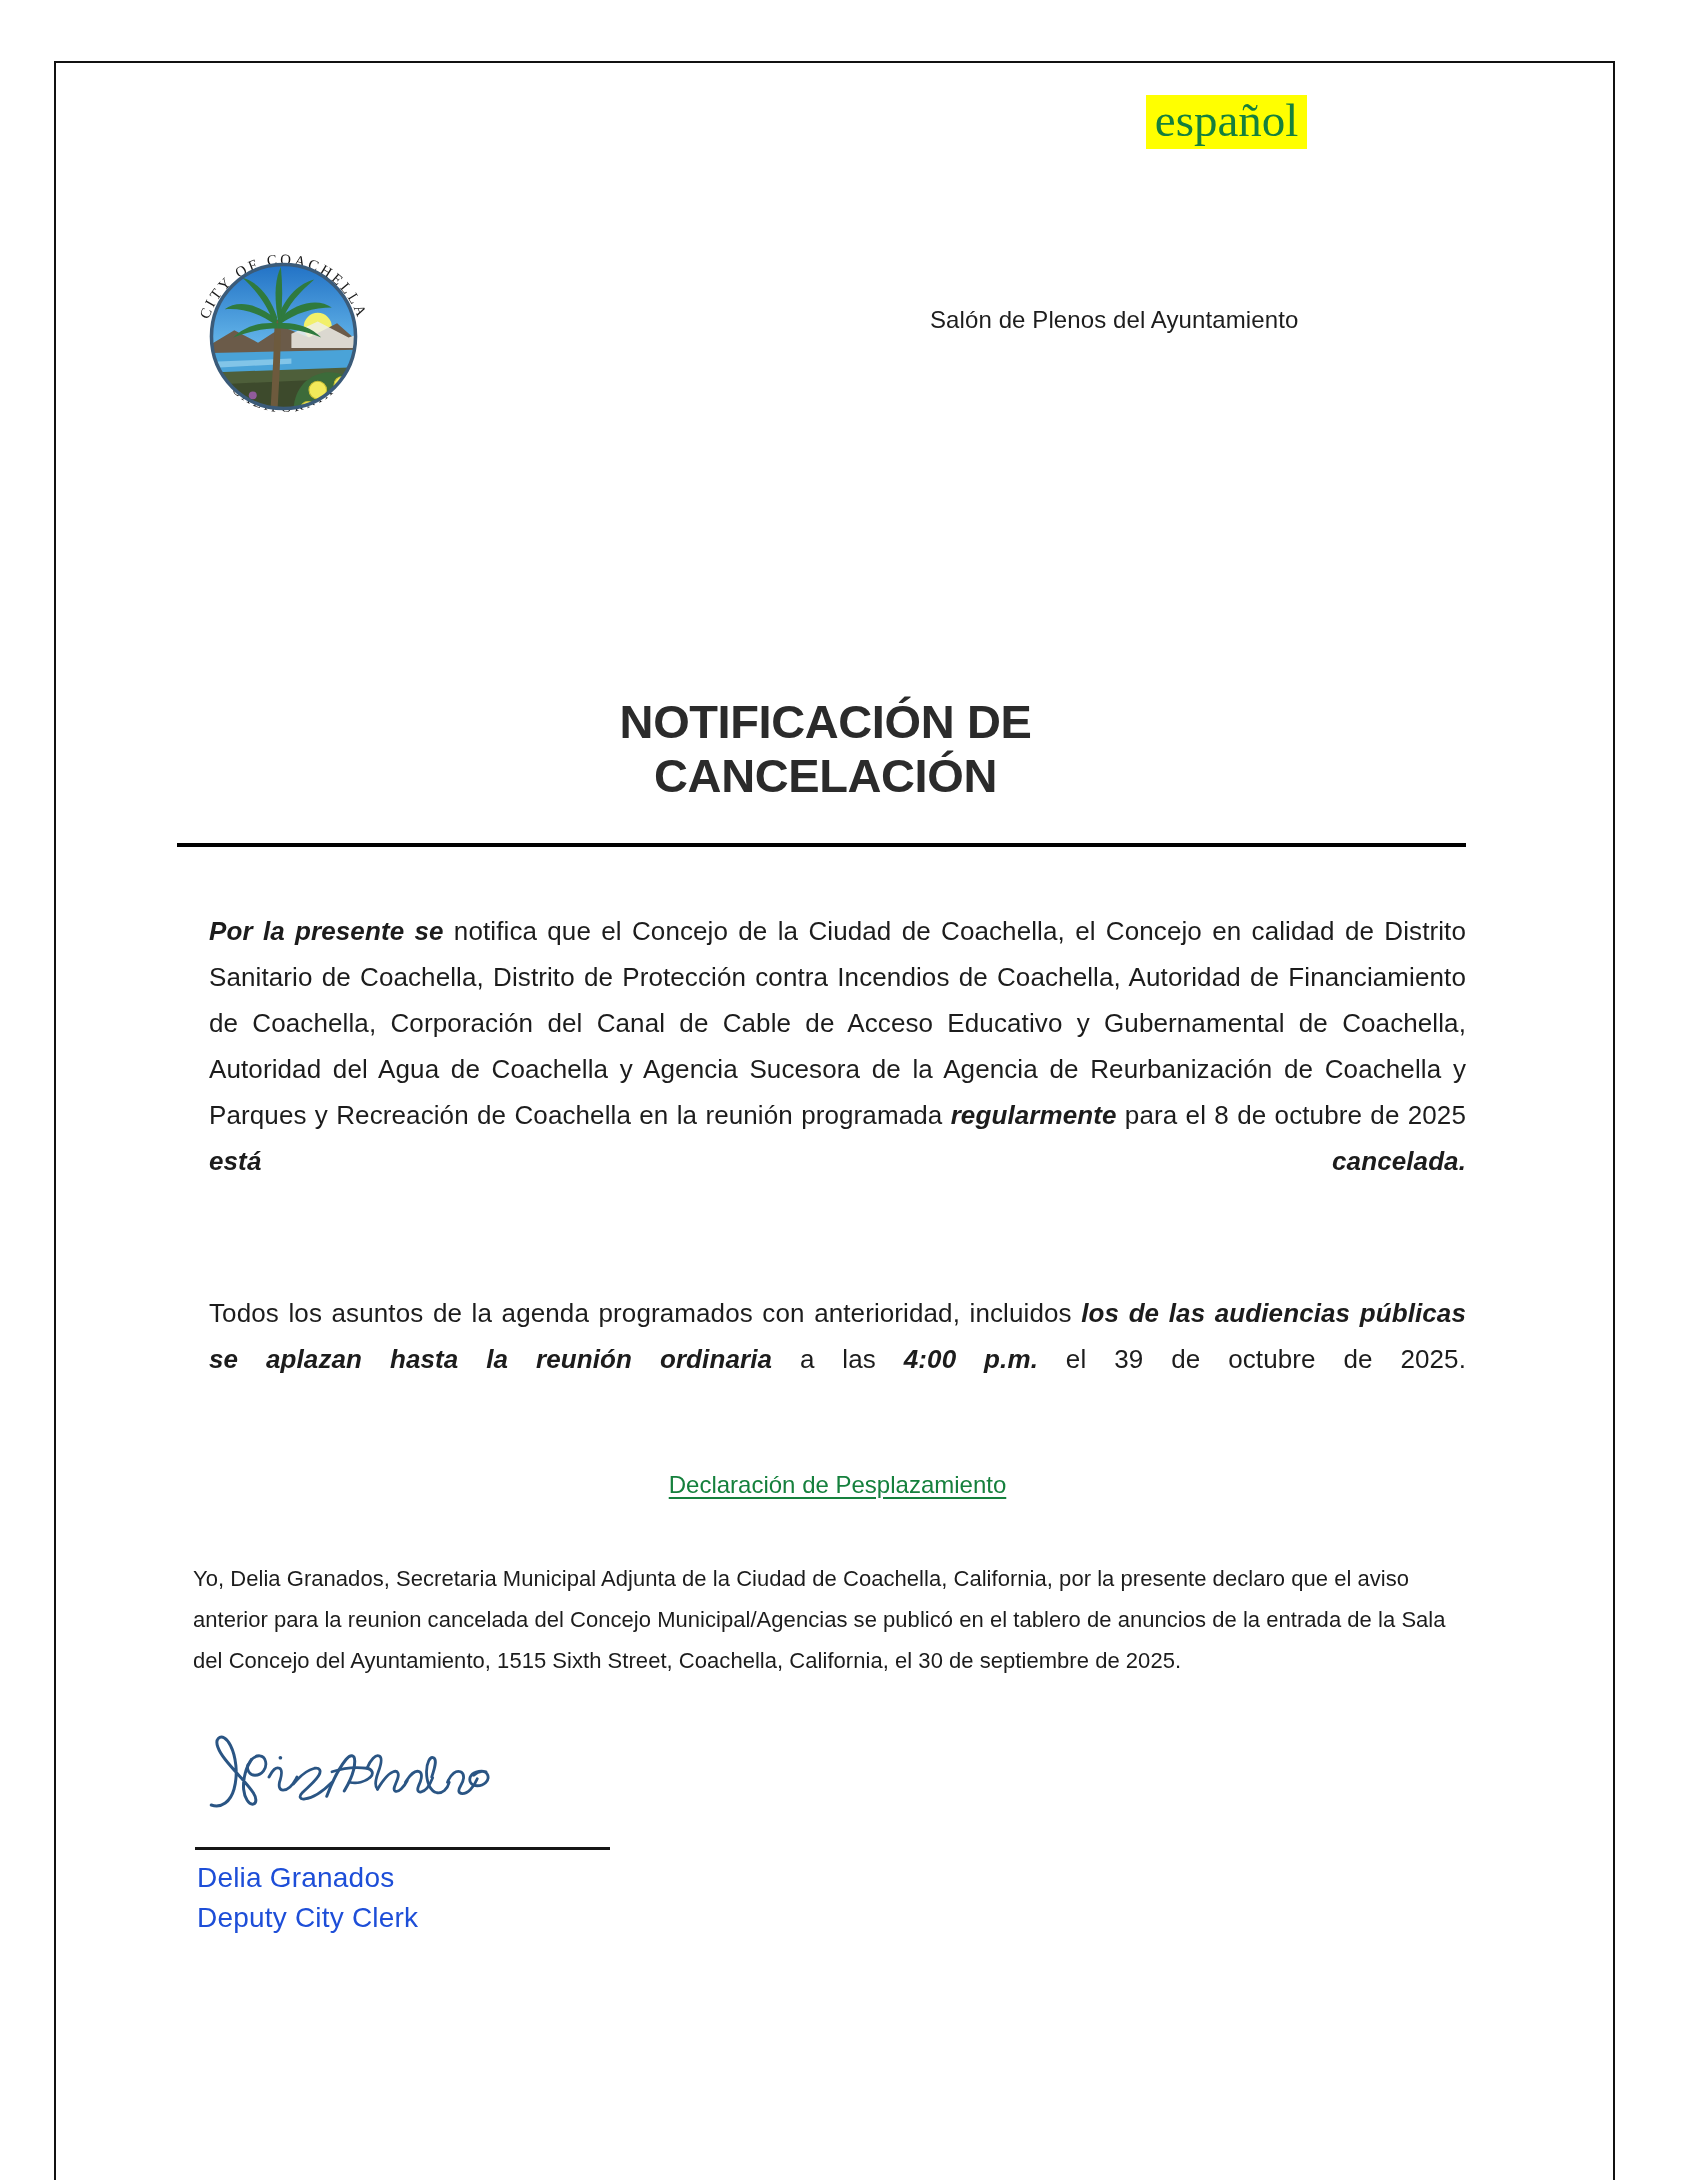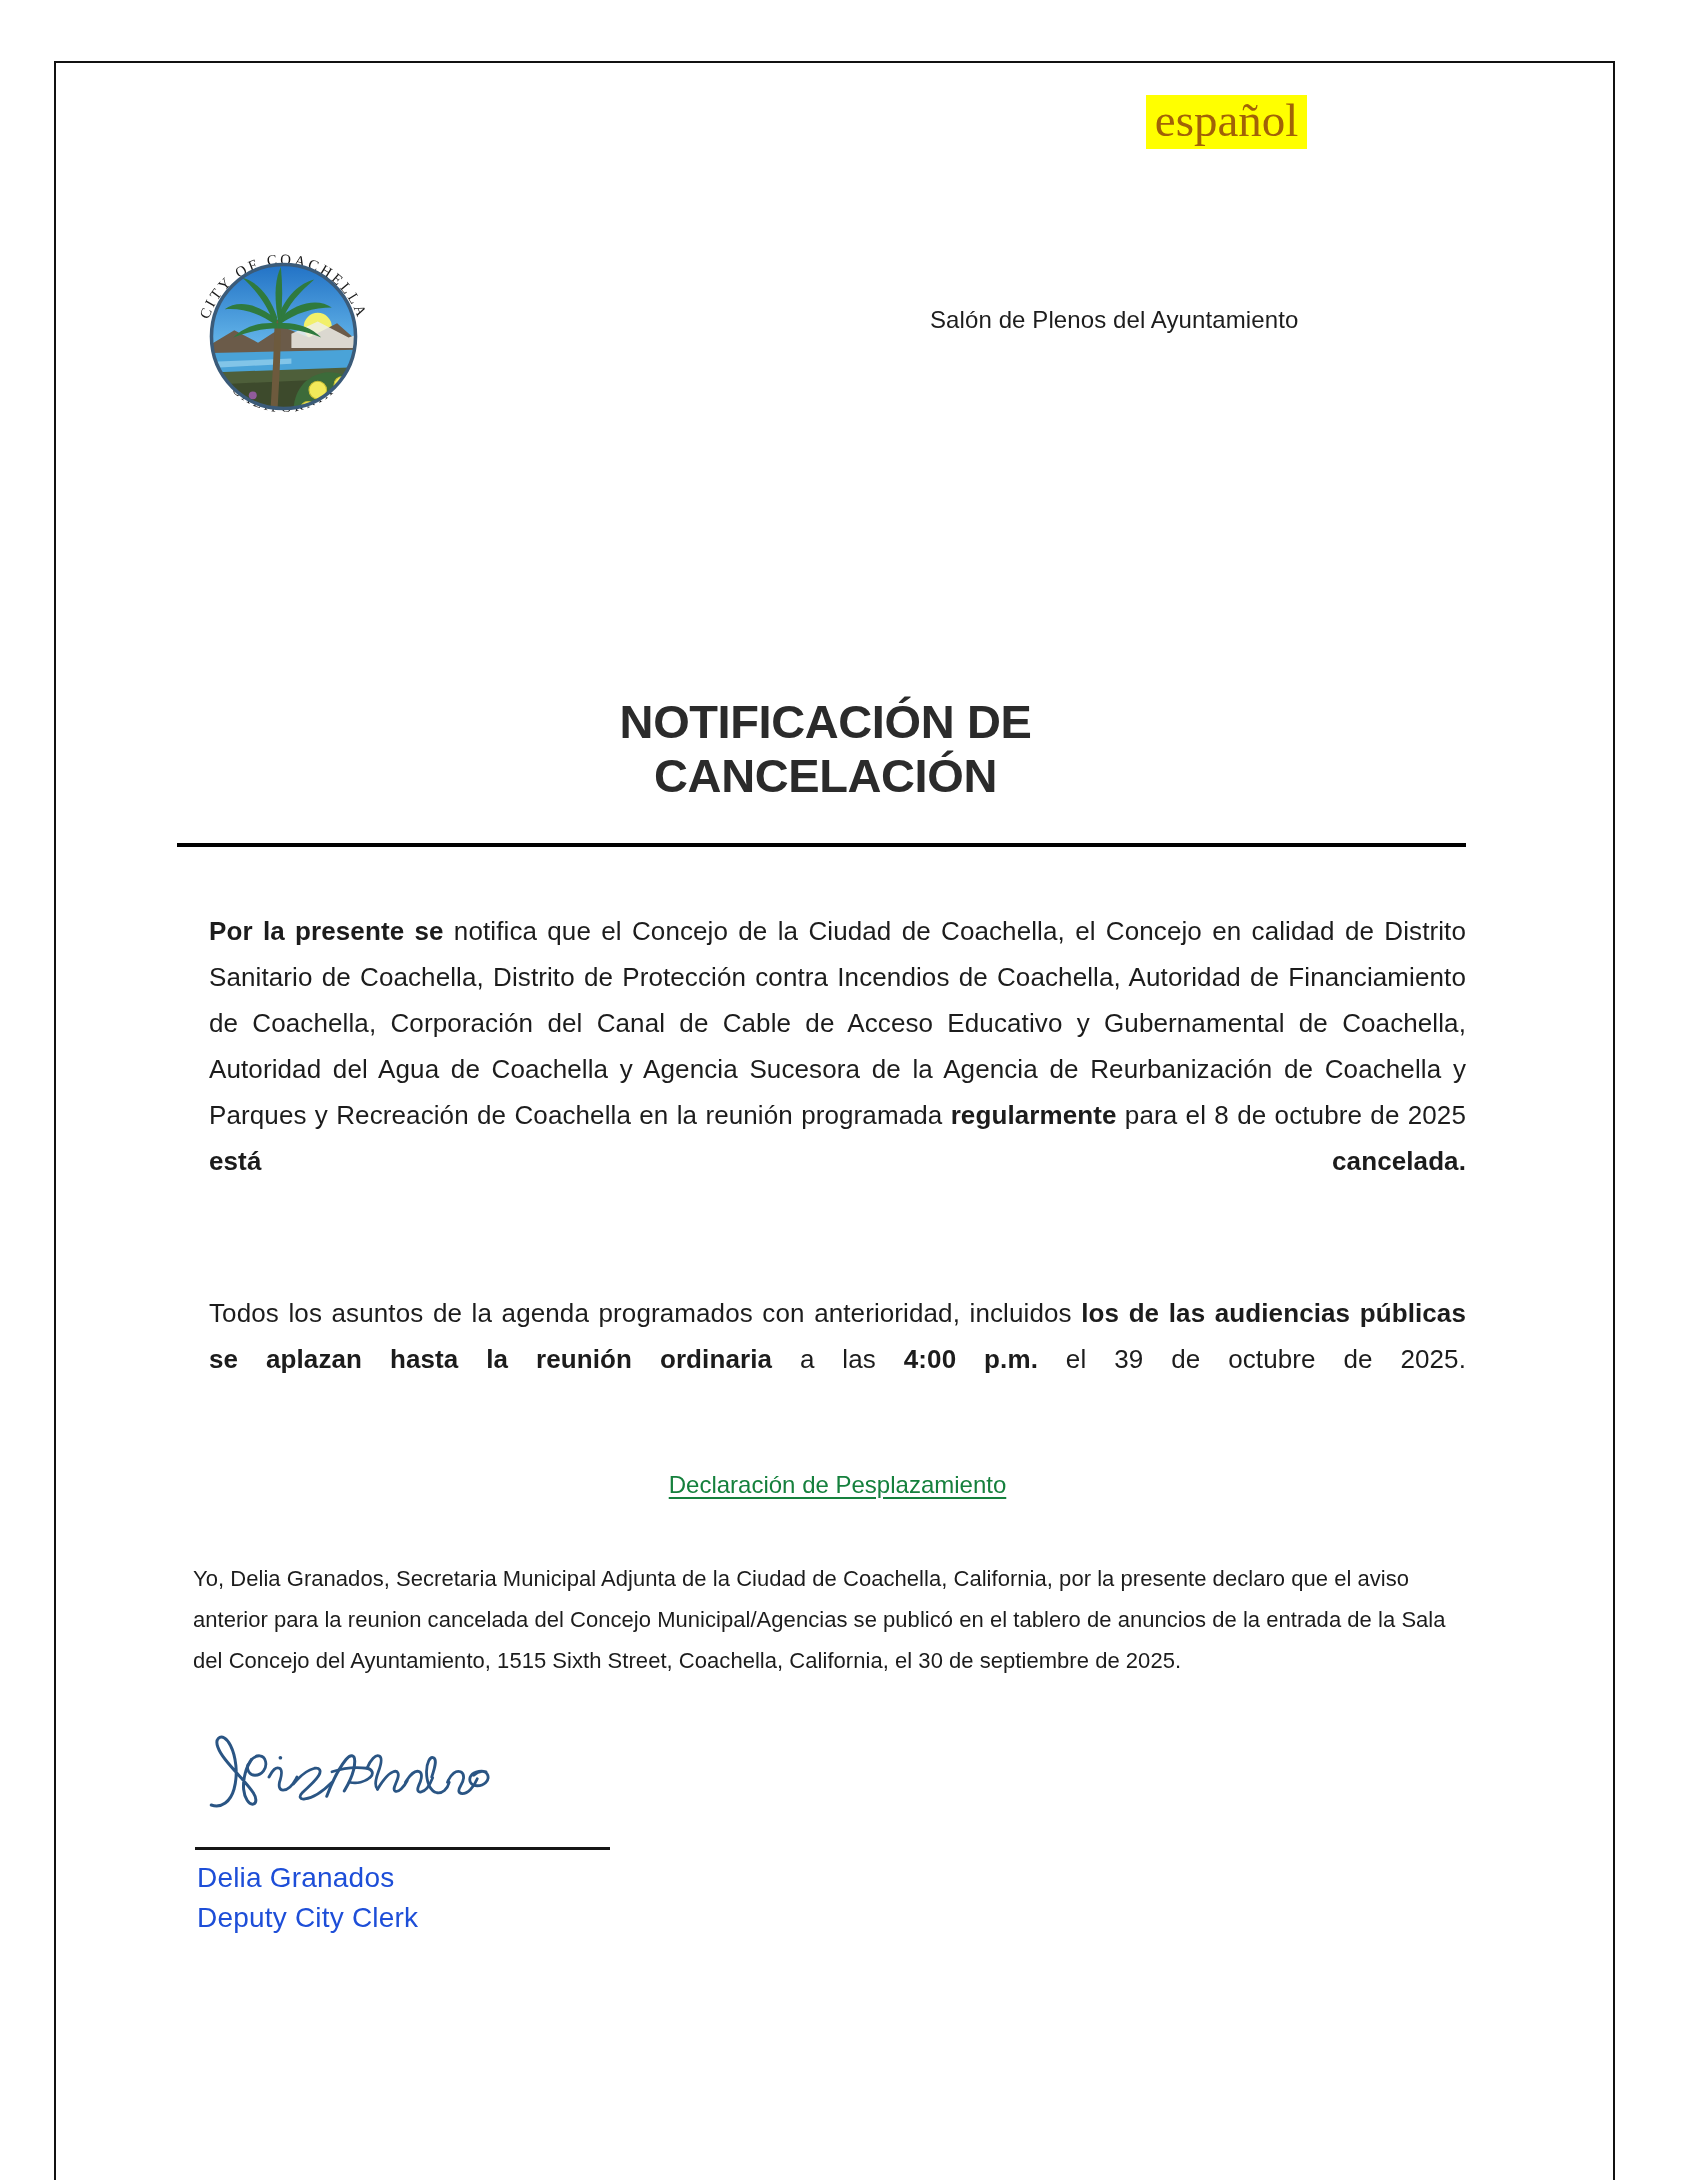--- a/index.html
+++ b/index.html
@@ -33,21 +33,21 @@
   
   #espanol-badge {
     position: absolute;
     left: 1146px;
     top: 95px;
     background: #ffff00;
     padding: 1.8px 8.8px 5.3px 8.8px;
     font-family: "Liberation Serif", serif;
     font-size: 47px;
     line-height: 1.0;
-    color: #a16207;
+    color: #15803d;
     letter-spacing: 0px;
   }
 
   
   #city-seal {
     position: absolute;
     left: 186px;
     top: 239px;
     width: 195px;
     height: 195px;
@@ -96,21 +96,21 @@
     position: absolute;
     left: 209px;
     width: 1257px;
     font-size: 26px;
     line-height: 46px;
     color: #1c1c1c;
     text-align: justify;
     text-justify: inter-word;
     letter-spacing: 0.1px;
   }
-  .body-par b { font-weight: bold; }
+  .body-par b { font-weight: bold; font-style: italic; }
   #par-notice { top: 882px; }
   #par-postpone { top: 1264px; }
   #par-notice::after, #par-postpone::after {
     content: "";
     display: inline-block;
     width: 100%;
     height: 0;
   }
 
   

